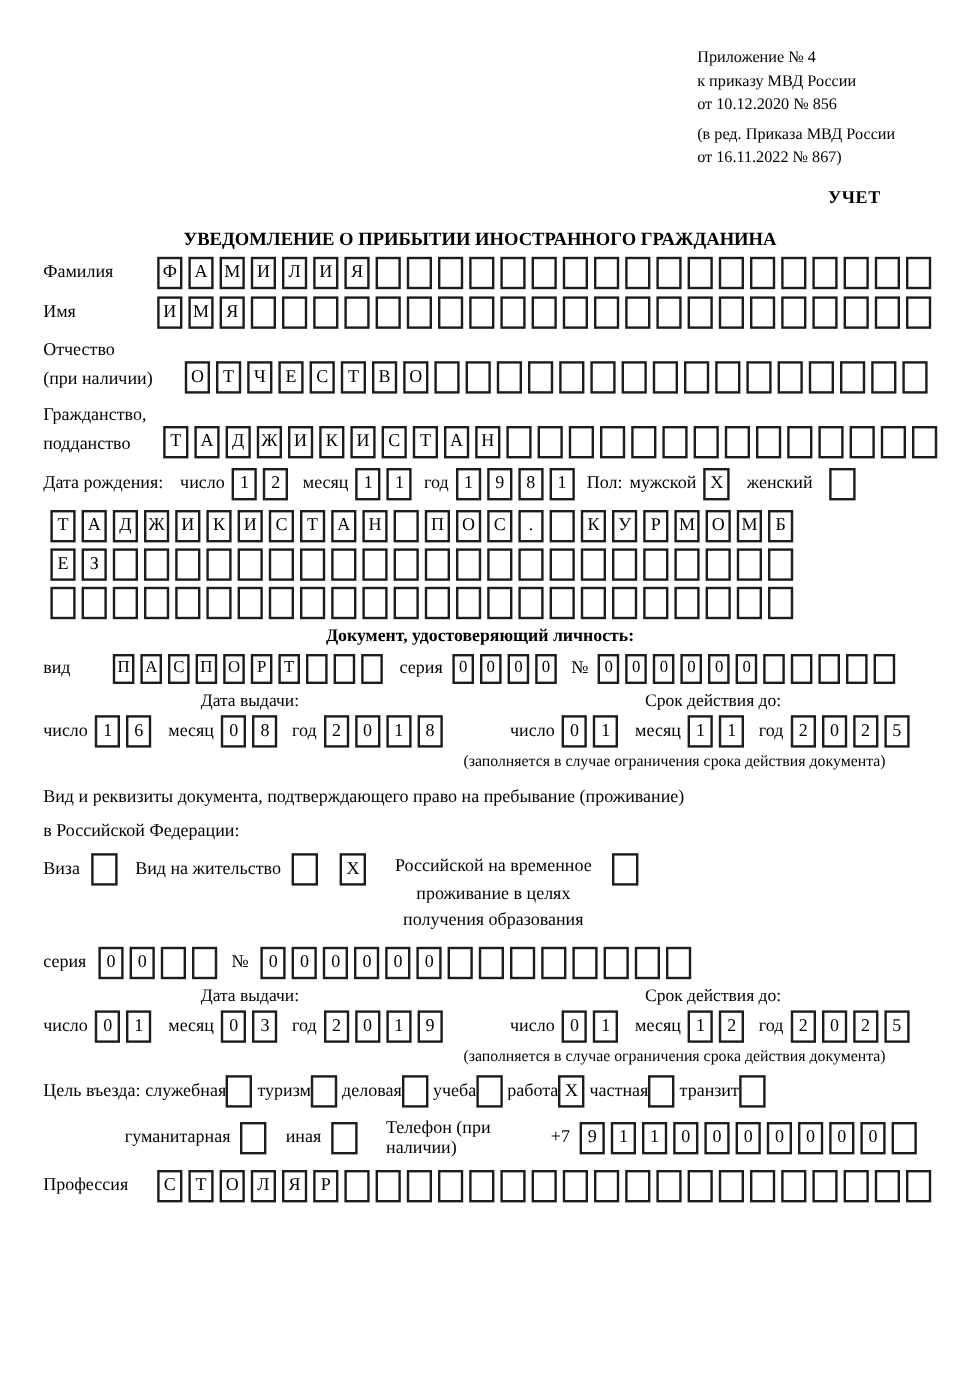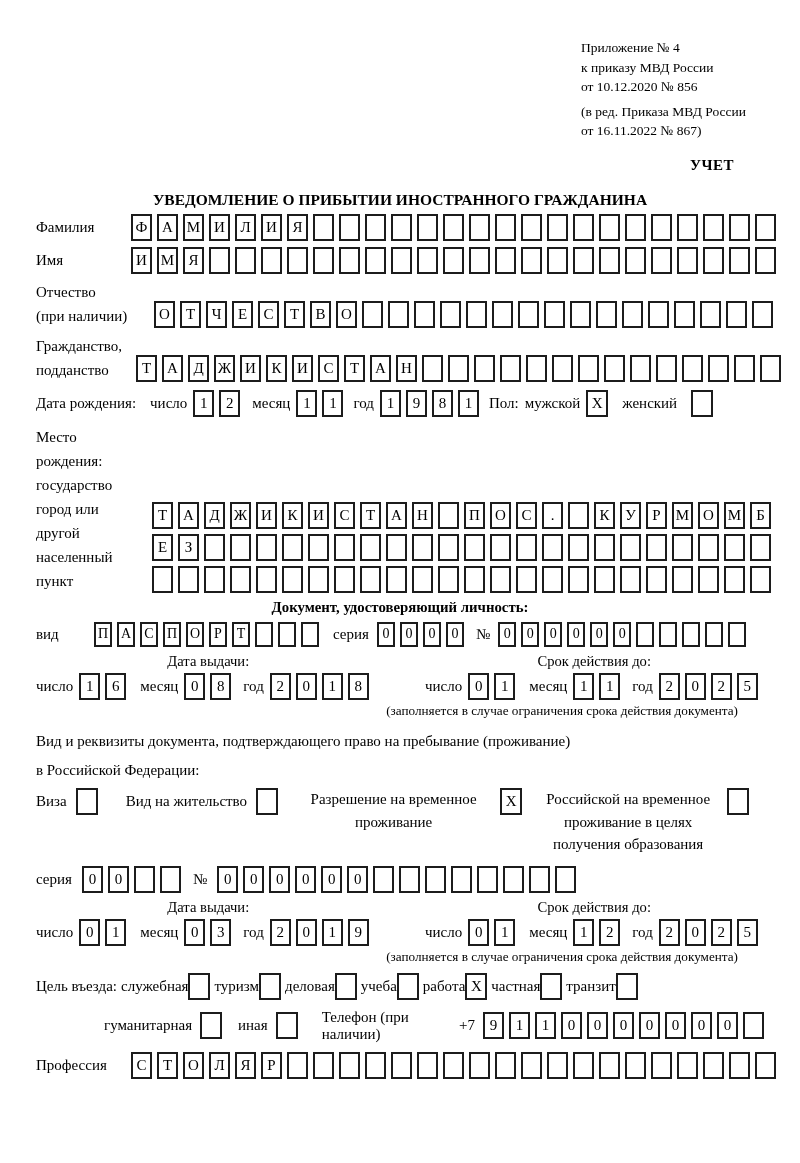--- a/index.html
+++ b/index.html
@@ -231,26 +231,20 @@
     <span class="cells cb" style="margin-left:6px;">
         <span class="cell">X</span>
       </span>
     <span style="margin-left:14px;">женский</span>
     <span class="cells cb" style="margin-left:14px;">
         <span class="cell"></span>
       </span>
   </div>
 
   <div class="row top" style="margin-top:8px;">
-    <span class="lbl w110 lbl-lines">
-      <div>Место рождения:</div>
-      <div>государство</div>
-      <div>город или другой</div>
-      <div>населенный пункт</div>
-    </span>
     <span class="stack" style="margin-left:6px;">
       <span class="cells">
           <span class="cell">Т</span>
           <span class="cell">А</span>
           <span class="cell">Д</span>
           <span class="cell">Ж</span>
           <span class="cell">И</span>
           <span class="cell">К</span>
           <span class="cell">И</span>
           <span class="cell">С</span>
@@ -417,28 +411,27 @@
     <div>в Российской Федерации:</div>
   </div>
 
   <div class="res-row">
     <span class="one">
       <span class="t">Виза</span>
       <span class="cells cb">
           <span class="cell"></span>
         </span>
     </span>
-    <span class="one" style="margin-left:28px;">
+    <span class="one" style="margin-left:15px;">
       <span class="t">Вид на жительство</span>
       <span class="cells cb">
           <span class="cell"></span>
         </span>
     </span>
     <span class="one" style="margin-left:18px;">
-      <span class="opt-ml wml1">Разрешение на временное проживание</span>
       <span class="cells cb">
           <span class="cell">X</span>
         </span>
     </span>
     <span class="one" style="margin-left:16px;">
       <span class="opt-ml wml2">Российской на временное проживание в целях получения образования</span>
       <span class="cells cb">
           <span class="cell"></span>
         </span>
     </span>

